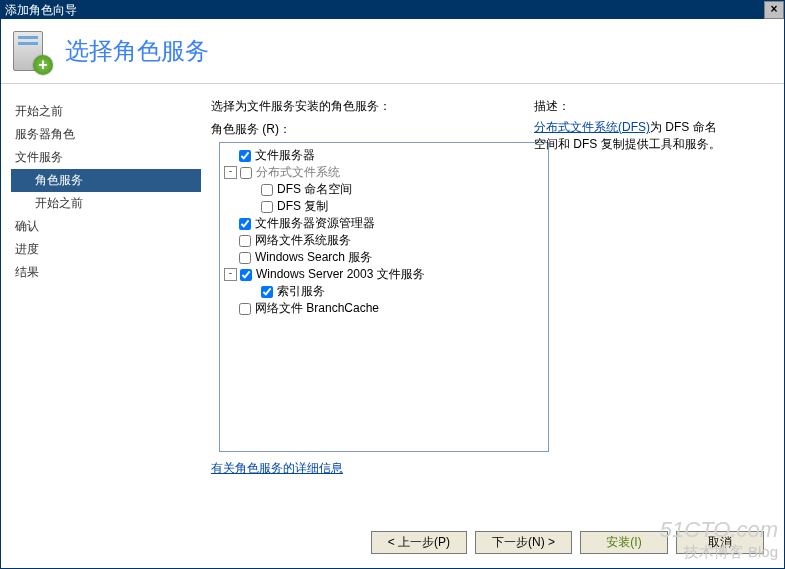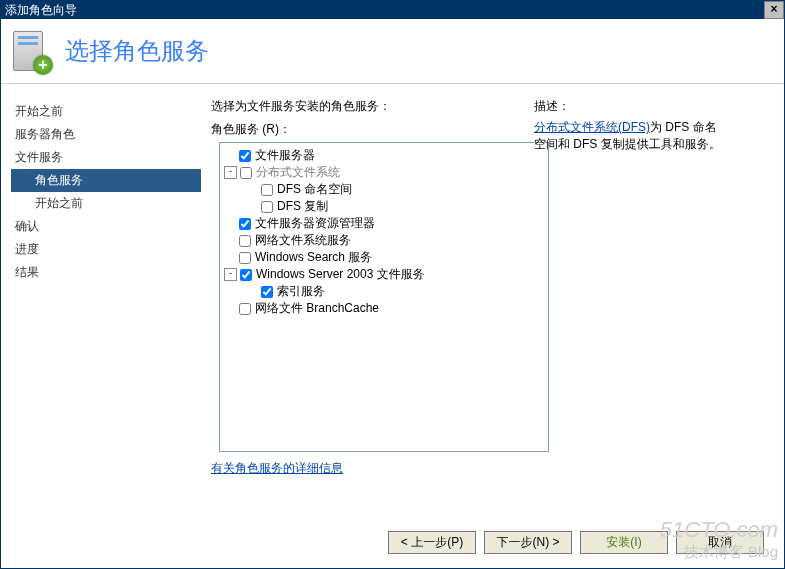--- a/index.html
+++ b/index.html
@@ -159,21 +159,21 @@
     display: flex;
     gap: 8px;
   }
   .btn {
     min-width: 88px;
     height: 23px;
     background: #ece9d8;
     border: 1px solid #7a7a7a;
     font-size: 12px;
     cursor: pointer;
-    padding: 0 3px;
+    padding: 0 16px;
     font-family: inherit;
   }
   .btn.disabled {
     color: #4d7c0f;
     background: #ece9d8;
     cursor: default;
   }
   .watermark{
     position:absolute;right:6px;bottom:6px;color:#d0d0d0;font-size:22px;font-style:italic;
     font-family:Arial;pointer-events:none;

